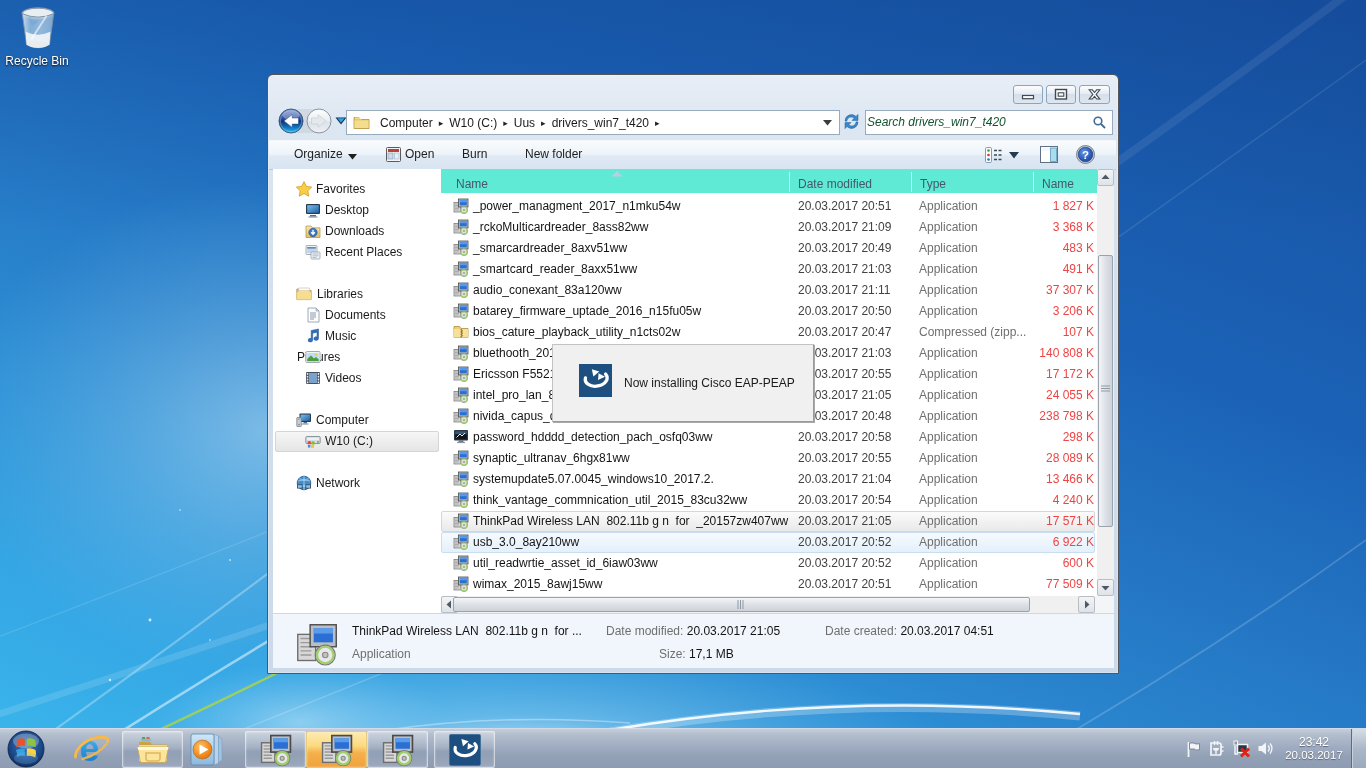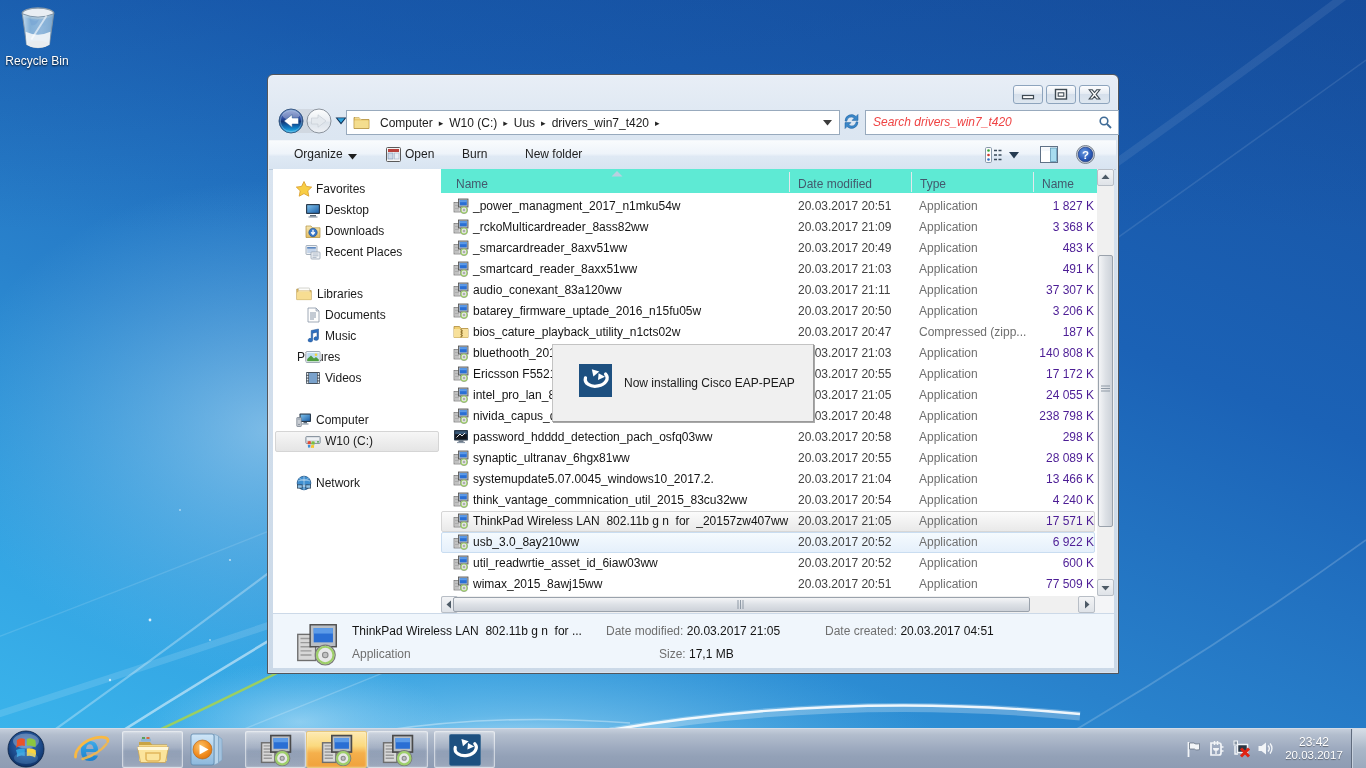--- a/index.html
+++ b/index.html
@@ -4,21 +4,21 @@
 html,body{margin:0;padding:0;width:1366px;height:768px;overflow:hidden;}
 body{font-family:"Liberation Sans",sans-serif;font-size:12px;-webkit-font-smoothing:antialiased;}
 .ab{position:absolute;}
 #desk{position:absolute;left:0;top:0;width:1366px;height:768px;overflow:hidden;}
 
 #win{position:absolute;left:267px;top:74px;width:850px;height:598px;border:1px solid #53565c;border-radius:6px 6px 0 0;background:linear-gradient(#e8eef6 0%,#dde7f2 8%,#d4e0ed 30%,#cbd9e8 100%);box-shadow:0 0 0 1px rgba(255,255,255,0.25) inset;}
 .capbtn{position:absolute;top:10px;height:17px;border:1px solid #8da4bd;border-radius:3px;background:linear-gradient(#fdfdfe 0%,#e6ecf3 45%,#d5dfeb 46%,#dee7f0 100%);}
 
 #navrow{position:absolute;left:0;top:29px;width:849px;height:34px;}
 #addr{position:absolute;left:78px;top:6px;width:492px;height:23px;background:#fff;border:1px solid #98aabd;display:flex;align-items:center;color:#1b1b1b;}
-#search{position:absolute;left:597px;top:6px;width:245px;height:23px;background:#fff;border:1px solid #98aabd;color:#ef4444;font-style:italic;line-height:22px;padding-left:7px;}
+#search{position:absolute;left:597px;top:6px;width:245px;height:23px;background:#fff;border:1px solid #98aabd;color:#14532d;font-style:italic;line-height:22px;padding-left:1px;}
 .crumb{padding:0 5px;}
 .sep{font-size:9px;color:#222;padding:0 1px;}
 
 #toolbar{position:absolute;left:1px;top:65px;width:847px;height:28px;background:linear-gradient(#f9fbfd 0%,#eef4fa 45%,#dfe9f4 55%,#d8e4f1 100%);border-top:1px solid #f2f6fa;border-bottom:1px solid #b9c9da;color:#1e1e1e;}
 
 #content{position:absolute;left:5px;top:94px;width:841px;height:444px;background:#fff;}
 #leftpane{position:absolute;left:0;top:0;width:168px;height:444px;background:#fff;}
 #flist{position:absolute;left:168px;top:0;width:656px;height:427px;overflow:hidden;}
 #vscroll{position:absolute;left:824px;top:0;width:17px;height:427px;background:#f0f0f0;}
 #hscroll{position:absolute;left:168px;top:427px;width:673px;height:17px;background:#f0f0f0;}
@@ -26,21 +26,21 @@
 .sbtn{position:absolute;width:17px;height:17px;background:linear-gradient(#f3f4f6,#dfe3e8);border:1px solid #b8bec6;box-sizing:border-box;border-radius:2px;}
 .sbtn svg{position:absolute;left:-1px;top:-1px;}
 .vthumb{left:1px;width:15px;border:1px solid #9aa2ac;border-radius:2px;background:linear-gradient(90deg,#f4f5f7,#dde1e6 50%,#cdd2d9);box-sizing:border-box;}
 .hthumb{top:1px;height:15px;border:1px solid #9aa2ac;border-radius:2px;background:linear-gradient(#f4f5f7,#dde1e6 50%,#cdd2d9);box-sizing:border-box;}
 
 #details{position:absolute;left:5px;top:538px;width:841px;height:54px;background:#f0f6fc;border-top:1px solid #ccd9e8;}
 .hdr{color:#43596d;}
 .row{position:absolute;left:0;width:656px;height:21px;line-height:21px;color:#141414;white-space:nowrap;}
 .c2{position:absolute;left:357px;color:#424242;}
 .c3{position:absolute;left:478px;color:#6f6f6f;}
-.c4{position:absolute;width:118px;left:535px;text-align:right;color:#4c1d95;}
+.c4{position:absolute;width:118px;left:535px;text-align:right;color:#ef4444;}
 .fi{position:absolute;left:12px;top:2px;width:16px;height:16px;}
 .fn{position:absolute;left:32px;}
 
 .pit{position:absolute;left:0;width:168px;height:21px;line-height:21px;color:#1b1b1b;white-space:nowrap;}
 .pit svg,.pit .pic{position:absolute;top:2px;width:16px;height:16px;}
 
 #taskbar{position:absolute;left:0;top:728px;width:1366px;height:40px;background:linear-gradient(#c5cedb 0%,#b2bdcd 15%,#9daabf 50%,#93a1b7 70%,#8e9cb3 100%);border-top:1px solid #d4dbe6;box-sizing:border-box;}
 .tbtn{position:absolute;top:2px;width:58px;height:35px;border:1px solid rgba(255,255,255,0.55);border-radius:2px;background:linear-gradient(rgba(255,255,255,0.28),rgba(255,255,255,0.06) 45%,rgba(90,110,140,0.10) 55%,rgba(255,255,255,0.12));box-shadow:inset 0 0 2px rgba(255,255,255,0.5);}
 .tbtn svg{position:absolute;left:50%;top:50%;transform:translate(-50%,-50%);}
 
@@ -446,21 +446,21 @@
           </div>
 <div class="row" style="top:153px">
             <svg class="fi" viewBox="0 0 16 16">
               <path d="M1 2.5 h5.5 l1.5 2 H15 v9 H1 Z" fill="#f0cf72" stroke="#ae8d3e" stroke-width="0.8"></path>
               <path d="M1 5 h14 v8.5 H1 Z" fill="#f7e09a"></path>
               <path d="M8 5 v1.2 h1.2 v1.2 H8 v1.2 h1.2 v1.2 H8 v1.2 h1.2 v1.2 H8 v1.3" stroke="#8a6d2a" stroke-width="1" fill="none"></path>
             </svg>
             <span class="fn">bios_cature_playback_utility_n1cts02w</span>
             <span class="c2">20.03.2017 20:47</span>
             <span class="c3">Compressed (zipp...</span>
-            <span class="c4">187 K</span>
+            <span class="c4">107 K</span>
           </div>
 <div class="row" style="top:174px">
             <svg class="fi" viewBox="0 0 16 16">
               <rect x="1" y="4.5" width="6.5" height="9.5" fill="#d7d7d7" stroke="#6e6e6e" stroke-width="0.7"></rect>
               <path d="M2 6 h4 M2 7.5 h4 M2 9 h4 M2 10.5 h4 M2 12 h4" stroke="#9a9a9a" stroke-width="0.7"></path>
               <rect x="5.5" y="1" width="9.5" height="8" fill="#b9bec4" stroke="#4a4a4a" stroke-width="0.8"></rect>
               <rect x="6.8" y="2.2" width="7" height="5.2" fill="#2a6fd4"></rect>
               <path d="M6.8 2.2 h7 v2 h-7 z" fill="#5c9be8"></path>
               <circle cx="11" cy="12" r="3.6" fill="#e8e8e8" stroke="#7a7a7a" stroke-width="0.7"></circle>
               <circle cx="11" cy="12" r="3" fill="none" stroke="#9ecf6a" stroke-width="1.1"></circle>

